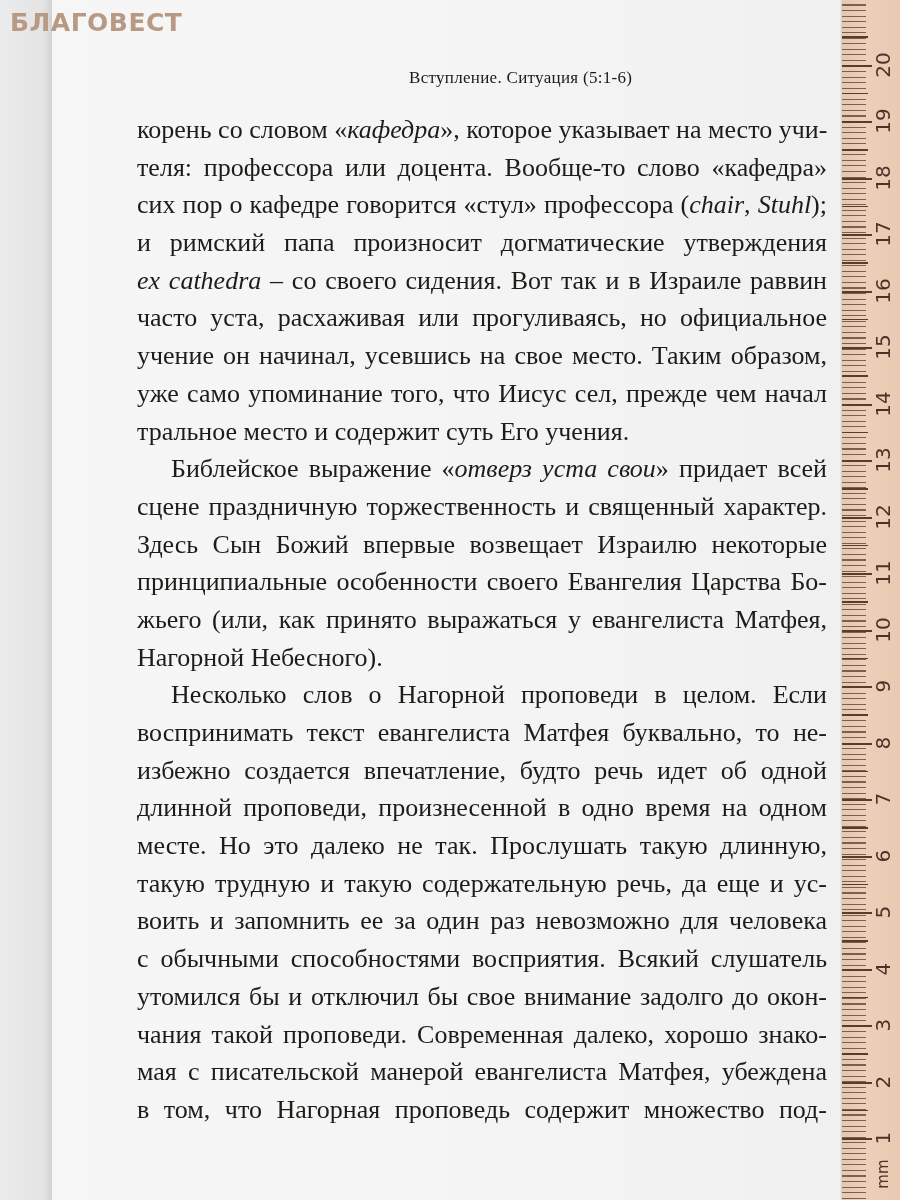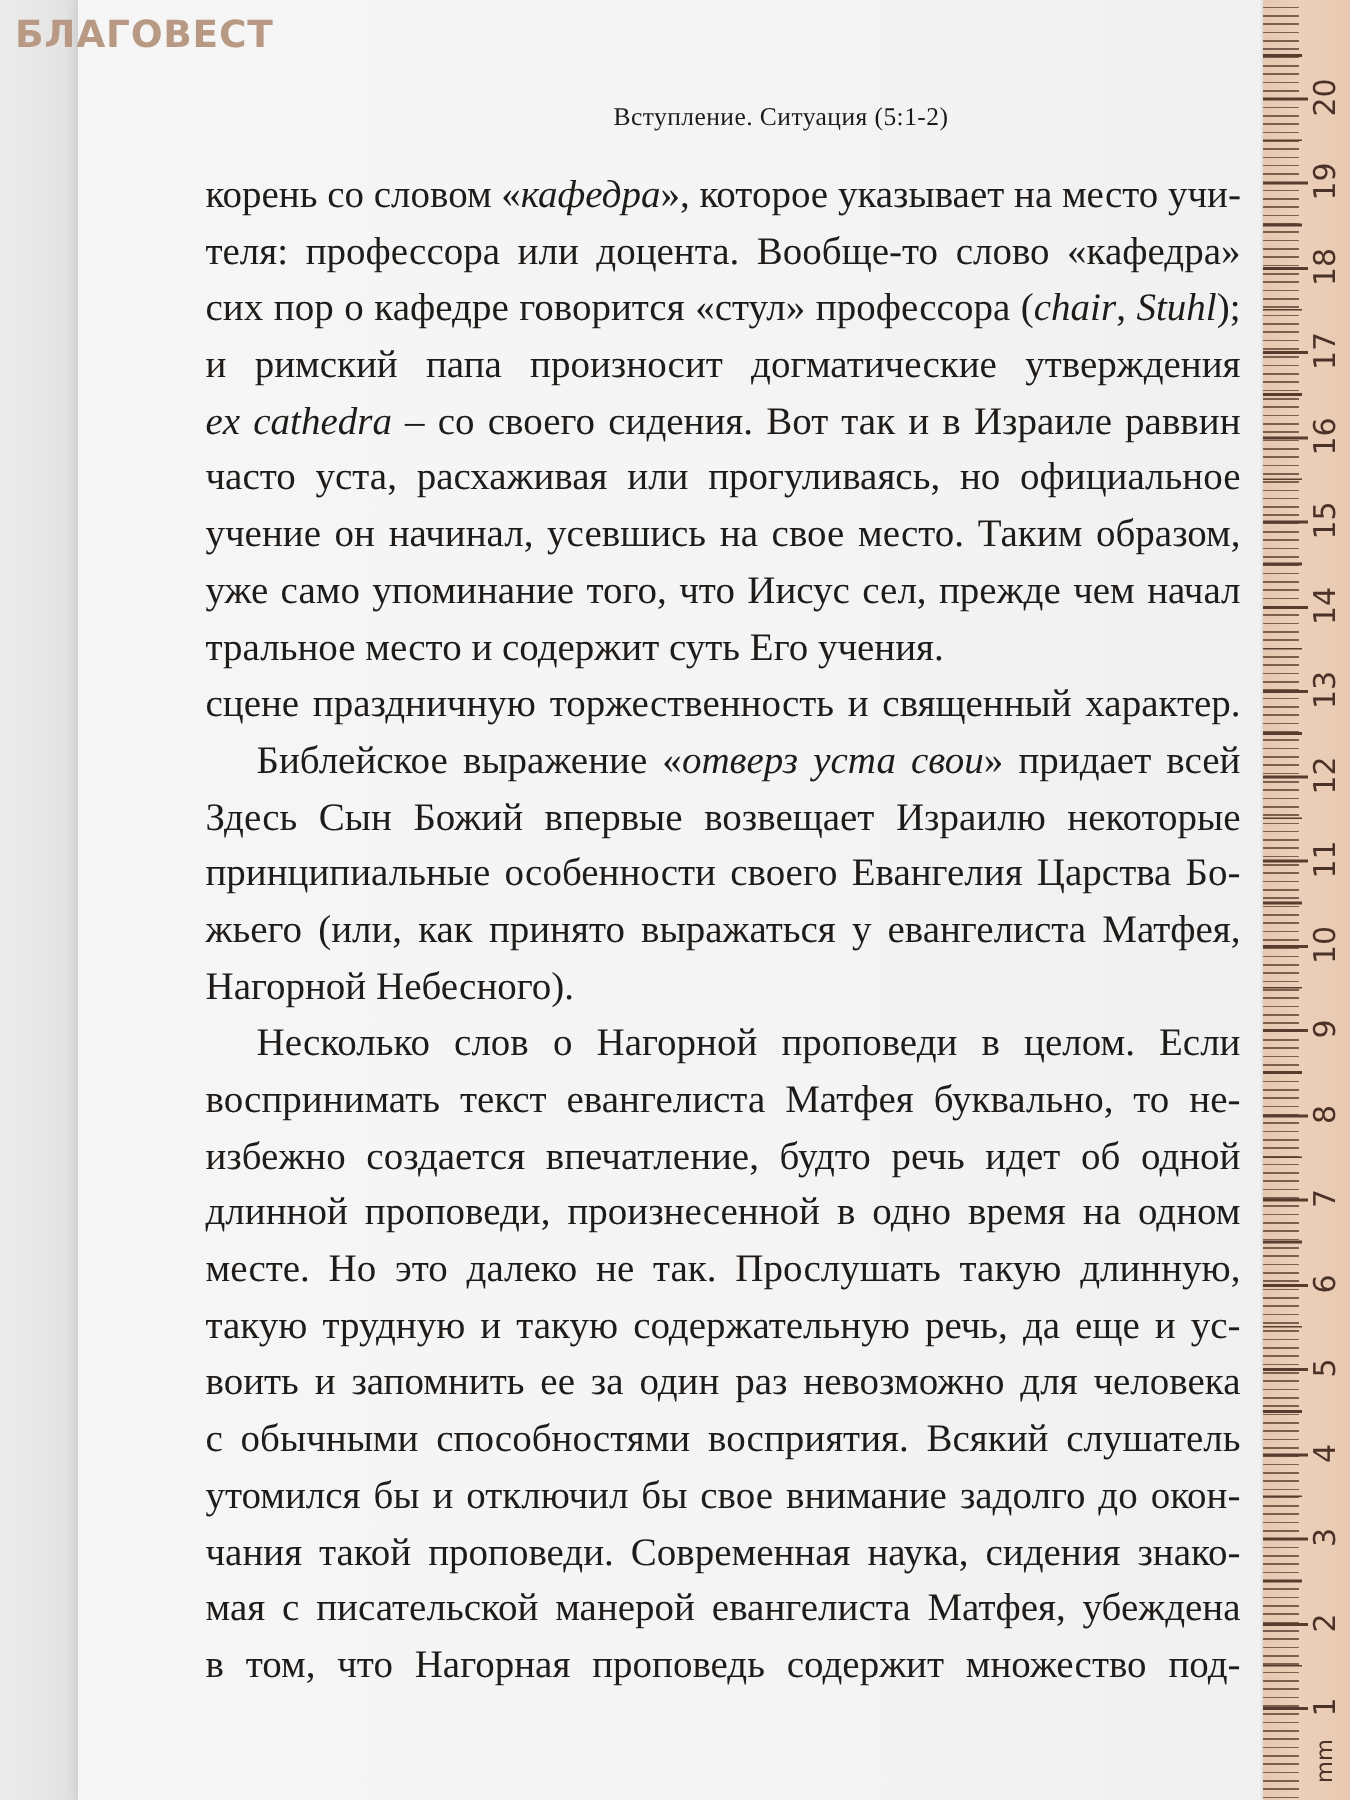--- a/index.html
+++ b/index.html
@@ -69,50 +69,50 @@
     font-family: "DejaVu Sans", sans-serif; font-size: 15px; color: #4a3228;
     transform: rotate(-90deg); text-align: center;
   }
 </style>
 </head>
 <body>
 
 <div class="backdrop-left"></div>
 
 <div class="page">
-  <div class="running-head">Вступление. Ситуация (5:1-2)</div>
+  <div class="running-head">Вступление. Ситуация (5:1-6)</div>
   <div class="page-number">3</div>
 </div>
 
 <div class="body-text" id="body-text">
     <span class="line">корень со словом «<i class="it">кафедра</i>», которое указывает на место учи-</span>
     <span class="line">теля: профессора или доцента. Вообще-то слово «кафедра»</span>
     <span class="line">сих пор о кафедре говорится «стул» профессора (<i class="it">chair</i>, <i class="it">Stuhl</i>);</span>
     <span class="line">и римский папа произносит догматические утверждения</span>
     <span class="line"><i class="it">ex cathedra</i> – со своего сидения. Вот так и в Израиле раввин</span>
     <span class="line">часто уста, расхаживая или прогуливаясь, но официальное</span>
     <span class="line">учение он начинал, усевшись на свое место. Таким образом,</span>
     <span class="line">уже само упоминание того, что Иисус сел, прежде чем начал</span>
     <span class="line last">тральное место и содержит суть Его учения.</span>
+    <span class="line indent">Библейское выражение «<i class="it">отверз уста свои</i>» придает всей</span>
     <span class="line">сцене праздничную торжественность и священный характер.</span>
-    <span class="line indent">Библейское выражение «<i class="it">отверз уста свои</i>» придает всей</span>
     <span class="line">Здесь Сын Божий впервые возвещает Израилю некоторые</span>
     <span class="line">принципиальные особенности своего Евангелия Царства Бо-</span>
     <span class="line">жьего (или, как принято выражаться у евангелиста Матфея,</span>
     <span class="line last">Нагорной Небесного).</span>
     <span class="line indent">Несколько слов о Нагорной проповеди в целом. Если</span>
     <span class="line">воспринимать текст евангелиста Матфея буквально, то не-</span>
     <span class="line">избежно создается впечатление, будто речь идет об одной</span>
     <span class="line">длинной проповеди, произнесенной в одно время на одном</span>
     <span class="line">месте. Но это далеко не так. Прослушать такую длинную,</span>
     <span class="line">такую трудную и такую содержательную речь, да еще и ус-</span>
     <span class="line">воить и запомнить ее за один раз невозможно для человека</span>
     <span class="line">с обычными способностями восприятия. Всякий слушатель</span>
     <span class="line">утомился бы и отключил бы свое внимание задолго до окон-</span>
-    <span class="line">чания такой проповеди. Современная наука, сидения знако-</span>
+    <span class="line">чания такой проповеди. Современная далеко, хорошо знако-</span>
     <span class="line">мая с писательской манерой евангелиста Матфея, убеждена</span>
     <span class="line">в том, что Нагорная проповедь содержит множество под-</span>
   </div>
 
 <div class="watermark">БЛАГОВЕСТ</div>
 
 <div class="ruler" id="ruler">
   <div class="ruler-ticks"></div>
   <div class="ruler-mm">mm</div>
 <div class="ruler-cm" style="top: 1138px;"></div>

